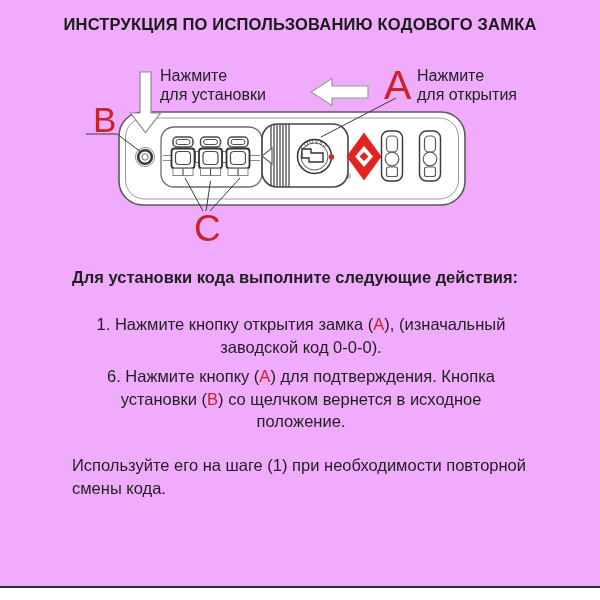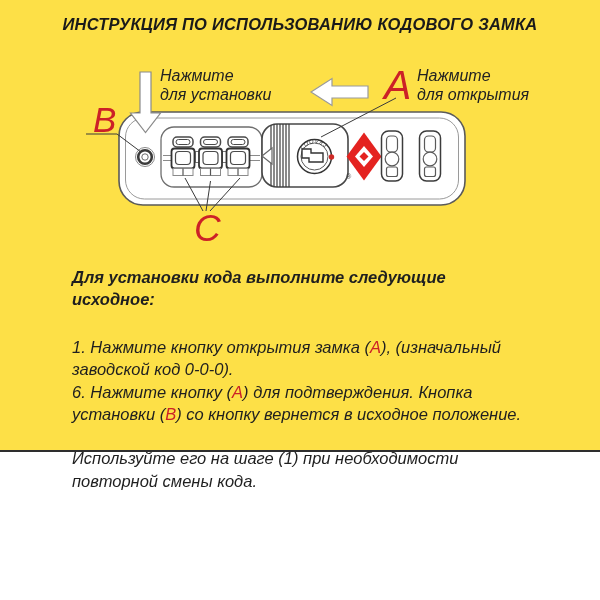--- a/index.html
+++ b/index.html
@@ -1,25 +1,25 @@
 <!DOCTYPE html>
 <html style="--accent-red: #cc2127; --diamond-red: #e42320;"><head>
 <meta charset="utf-8">
 <style>
   html,body{margin:0;padding:0;background:#ffffff;}
   body{width:600px;height:600px;font-family:"Liberation Sans",sans-serif;position:relative;overflow:hidden;color:#1f1f1f;}
-  .page{position:relative;width:600px;height:452px;background:#fde047;font-style:italic;}
+  .page{position:relative;width:600px;height:588px;background:#f0abfc;}
   .title{position:absolute;top:15px;left:0;right:0;text-align:center;font-size:16.5px;font-weight:bold;color:#1a1a1a;letter-spacing:.2px;}
   svg.diagram{position:absolute;top:0;left:0;display:block;}
   svg text{font-family:"Liberation Sans",sans-serif;}
   .callout{font-size:16px;fill:#222;}
   .ref-letter{fill:var(--accent-red,#cc2127);}
   .textblock{position:absolute;left:72px;top:266px;width:458px;font-size:16.5px;line-height:22.4px;}
   .heading{font-weight:bold;margin:0 0 25px 0;}
-  .steps p{margin:0;}
+  .steps p{margin:7px;text-align:center;}
   .footer{margin:22px 0 5px 0;}
   .red{color:var(--accent-red,#cc2127);}
   .bottom-edge{position:absolute;left:0;right:0;bottom:0;height:2px;background:#2e2e2e;}
 </style>
 </head>
 <body>
 
 <div class="page">
 
   <div class="title">ИНСТРУКЦИЯ ПО ИСПОЛЬЗОВАНИЮ КОДОВОГО ЗАМКА</div>
@@ -139,22 +139,22 @@
       <text x="160" y="81" class="callout">Нажмите</text>
       <text x="160" y="100" class="callout">для установки</text>
     </g>
     <g>
       <text x="417" y="81" class="callout">Нажмите</text>
       <text x="417" y="100" class="callout">для открытия</text>
     </g>
   </svg>
 
   <div class="textblock">
-    <p class="heading">Для установки кода выполните следующие исходное:</p>
+    <p class="heading">Для установки кода выполните следующие действия:</p>
     <div class="steps">
       <p><span>1. Нажмите кнопку открытия замка (</span><span class="red">A</span><span>), (изначальный заводской код 0-0-0).</span></p>
-      <p><span>6. Нажмите кнопку (</span><span class="red">A</span><span>) для подтверждения. Кнопка установки (</span><span class="red">B</span><span>) со кнопку вернется в исходное положение.</span></p>
+      <p><span>6. Нажмите кнопку (</span><span class="red">A</span><span>) для подтверждения. Кнопка установки (</span><span class="red">B</span><span>) со щелчком вернется в исходное положение.</span></p>
     </div>
     <p class="footer"><span>Используйте его на шаге (1) при необходимости повторной смены кода.</span></p>
   </div>
 
   <div class="bottom-edge"></div>
 </div>
 
 </body></html>

